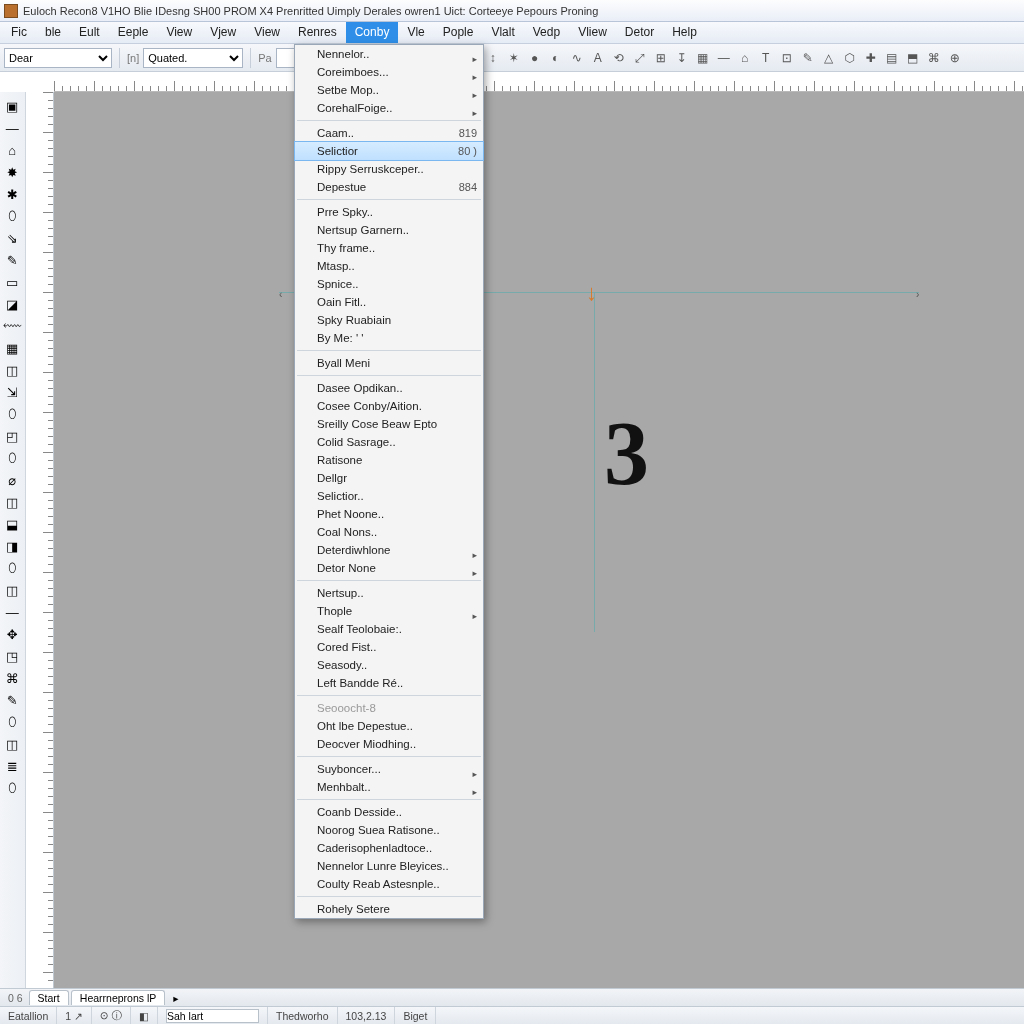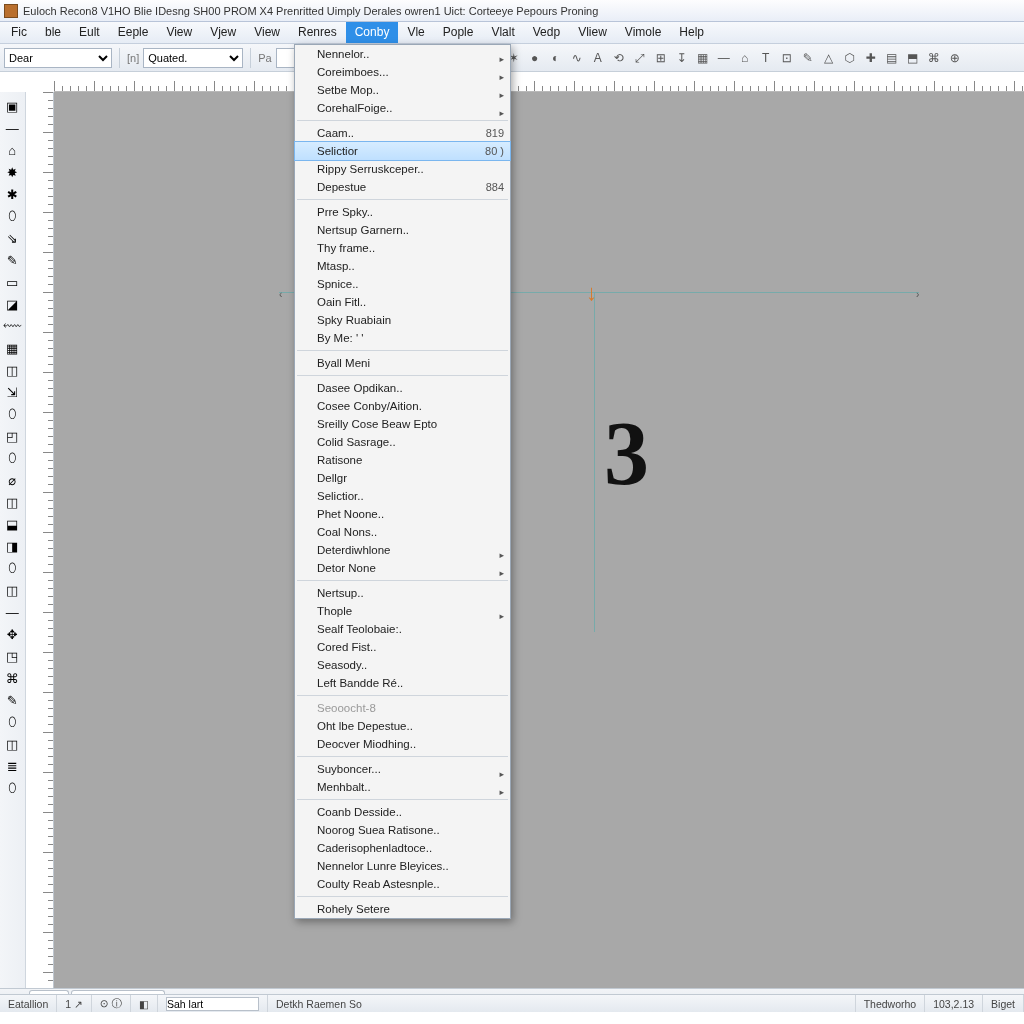--- a/index.html
+++ b/index.html
@@ -18,30 +18,30 @@
 .leftcol { width: 54px; background: linear-gradient(90deg,#f3f5f8,#e5eaf0); border-right: 1px solid #bfc7d0; display: flex; }
 .palette { width: 26px; border-right: 1px solid #cfd6de; display: flex; flex-direction: column; align-items: center; padding-top: 4px; gap: 2px; }
 .palette .ptool { width: 20px; height: 20px; display: flex; align-items: center; justify-content: center; font-size: 13px; }
 .ruler-v { width: 28px; background: #fff; position: relative; overflow: hidden; }
 .canvas { flex: 1; position: relative; background: #a8a8a8; }
 .arrow { position: absolute; left: 532px; top: 188px; color: #d87a2a; font-size: 22px; }
 .guide-h { position: absolute; left: 225px; top: 200px; width: 640px; height: 1px; background: #7aa; }
 .guide-v { position: absolute; left: 540px; top: 200px; width: 1px; height: 340px; background: #7aa; }
 .bignum { position: absolute; left: 550px; top: 310px; font-size: 90px; font-weight: 600; color: #111; font-family: Georgia, serif; }
 .marker { position: absolute; width: 6px; height: 6px; color: #555; font-size: 10px; }
-.dropdown { position: absolute; left: 294px; top: 44px; width: 217px; background: #f4f4f4; border: 1px solid #9aa7b6; box-shadow: 2px 3px 8px rgba(0,0,0,0.35); font-size: 11.5px; color: #222; z-index: 50; }
+.dropdown { position: absolute; left: 294px; top: 44px; width: 190px; background: #f4f4f4; border: 1px solid #9aa7b6; box-shadow: 2px 3px 8px rgba(0,0,0,0.35); font-size: 11.5px; color: #222; z-index: 50; }
 .dropdown .drow { display: flex; align-items: center; height: 18px; padding: 0 6px 0 22px; position: relative; cursor: default; }
 .dropdown .drow.highlight { background: linear-gradient(#d6ecff,#bfe0ff); border: 1px solid #7ab6ef; margin: -1px; height: 20px; }
 .dropdown .drow .sc { margin-left: auto; color: #555; font-size: 11px; }
 .dropdown .drow .sub::after { content: "▸"; position: absolute; right: 6px; font-size: 9px; color: #555; }
 .dropdown .dsep { height: 1px; background: #cfd5dc; margin: 3px 2px; }
 .dropdown .drow.disabled { color: #9a9a9a; }
 .tabstrip { position: absolute; left: 0; right: 0; bottom: 18px; height: 18px; background: linear-gradient(#f2f4f7,#e3e8ee); border-top: 1px solid #c1c9d2; display: flex; align-items: center; font-size: 10.5px; padding-left: 4px; gap: 2px; }
 .tabstrip .tab { padding: 1px 8px; background: #fff; border: 1px solid #b8c0ca; border-bottom: none; border-radius: 3px 3px 0 0; }
-.statusbar { position: absolute; left: 0; right: 0; bottom: 12px; height: 18px; background: linear-gradient(#f4f6f9,#e4e9ef); border-top: 1px solid #c1c9d2; display: flex; align-items: center; font-size: 10.5px; color: #444; }
+.statusbar { position: absolute; left: 0; right: 0; bottom: 0; height: 18px; background: linear-gradient(#f4f6f9,#e4e9ef); border-top: 1px solid #c1c9d2; display: flex; align-items: center; font-size: 10.5px; color: #444; }
 .statusbar .cell { padding: 0 8px; border-right: 1px solid #cfd5dc; height: 100%; display: flex; align-items: center; }
 .tick { position: absolute; background: #888; }
 </style>
 </head>
 <body>
 
 <div class="titlebar">
   <div class="appicon"></div>
   <span>Euloch Recon8 V1HO Blie IDesng SH00 PROM X4 Prenritted Uimply Derales owren1 Uict: Corteeye Pepours Proning</span>
 </div>
@@ -54,21 +54,21 @@
     <div class="mitem">View</div>
     <div class="mitem">Vjew</div>
     <div class="mitem">View</div>
     <div class="mitem">Renres</div>
     <div class="mitem active">Conby</div>
     <div class="mitem">Vle</div>
     <div class="mitem">Pople</div>
     <div class="mitem">Vlalt</div>
     <div class="mitem">Vedp</div>
     <div class="mitem">Vliew</div>
-    <div class="mitem">Vimole</div>
+    <div class="mitem">Detor</div>
     <div class="mitem">Help</div>
   </div>
 
 <div class="toolbar1">
   <select style="width:108px"><option>Dear</option></select>
   <span class="sep"></span>
   <span style="color:#777">[n]</span>
   <select style="width:100px"><option>Quated.</option></select>
   <span class="sep"></span>
   <span style="color:#777">Pa</span>
@@ -562,17 +562,16 @@
 </div>
 
 <div class="statusbar">
   <div class="cell">Eatallion</div>
   <div class="cell">1  ↗</div>
   <div class="cell">⊙ ⓘ</div>
   <div class="cell">◧</div>
   <div class="cell" style="width:110px">
       <input style="width: 100%; height: 14px; border: 1px solid rgb(184, 192, 202); font-size: 10.5px;" value="Sah lart">
     </div>
-  <div class="cell" style="flex:1">Detkh Raemen So</div>
   <div class="cell">Thedworho</div>
   <div class="cell">103,2.13</div>
   <div class="cell">Biget</div>
 </div>
 
 </body></html>

